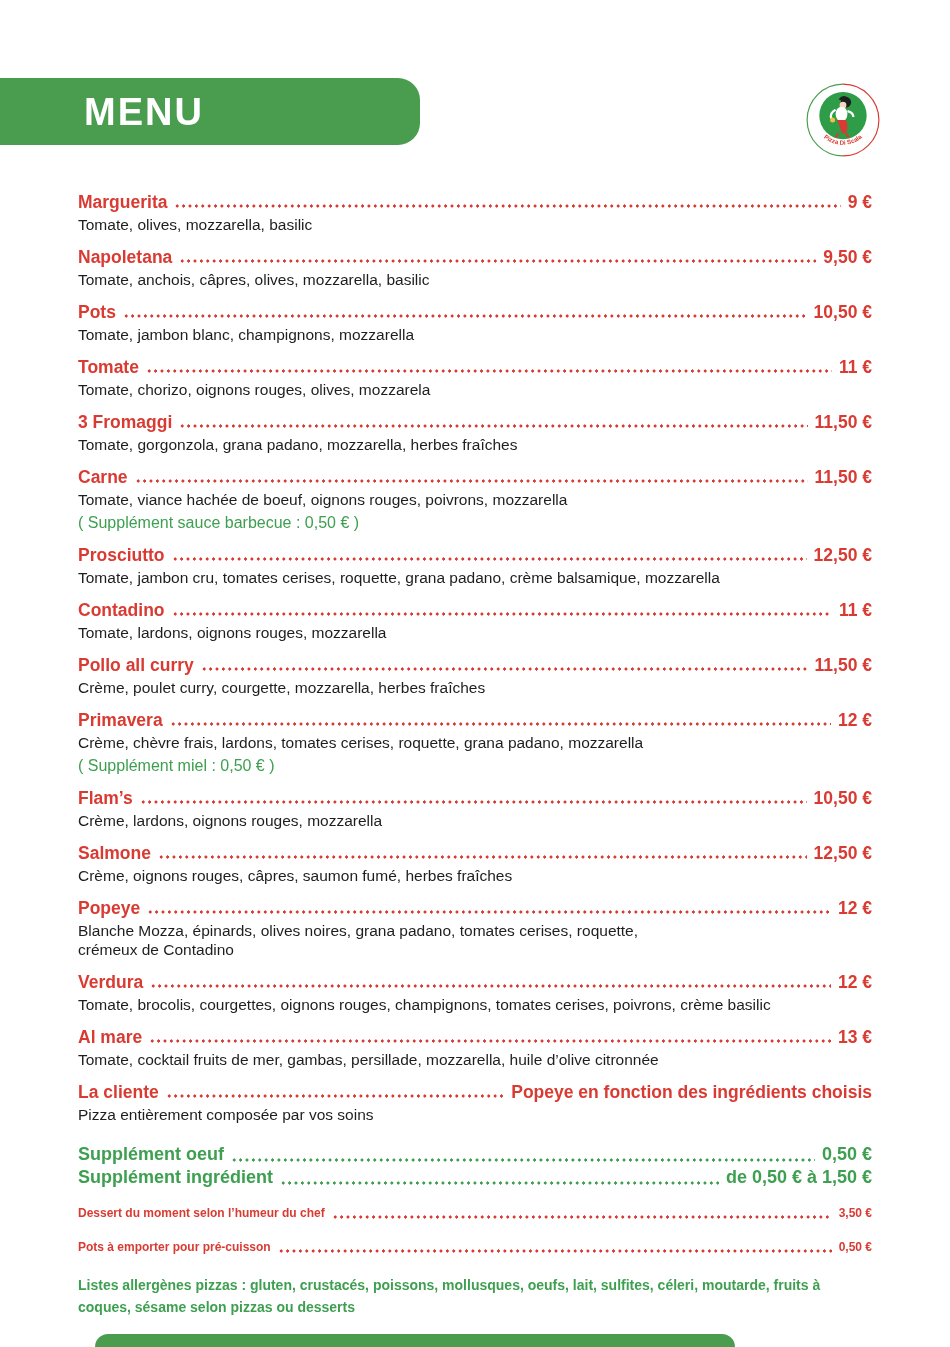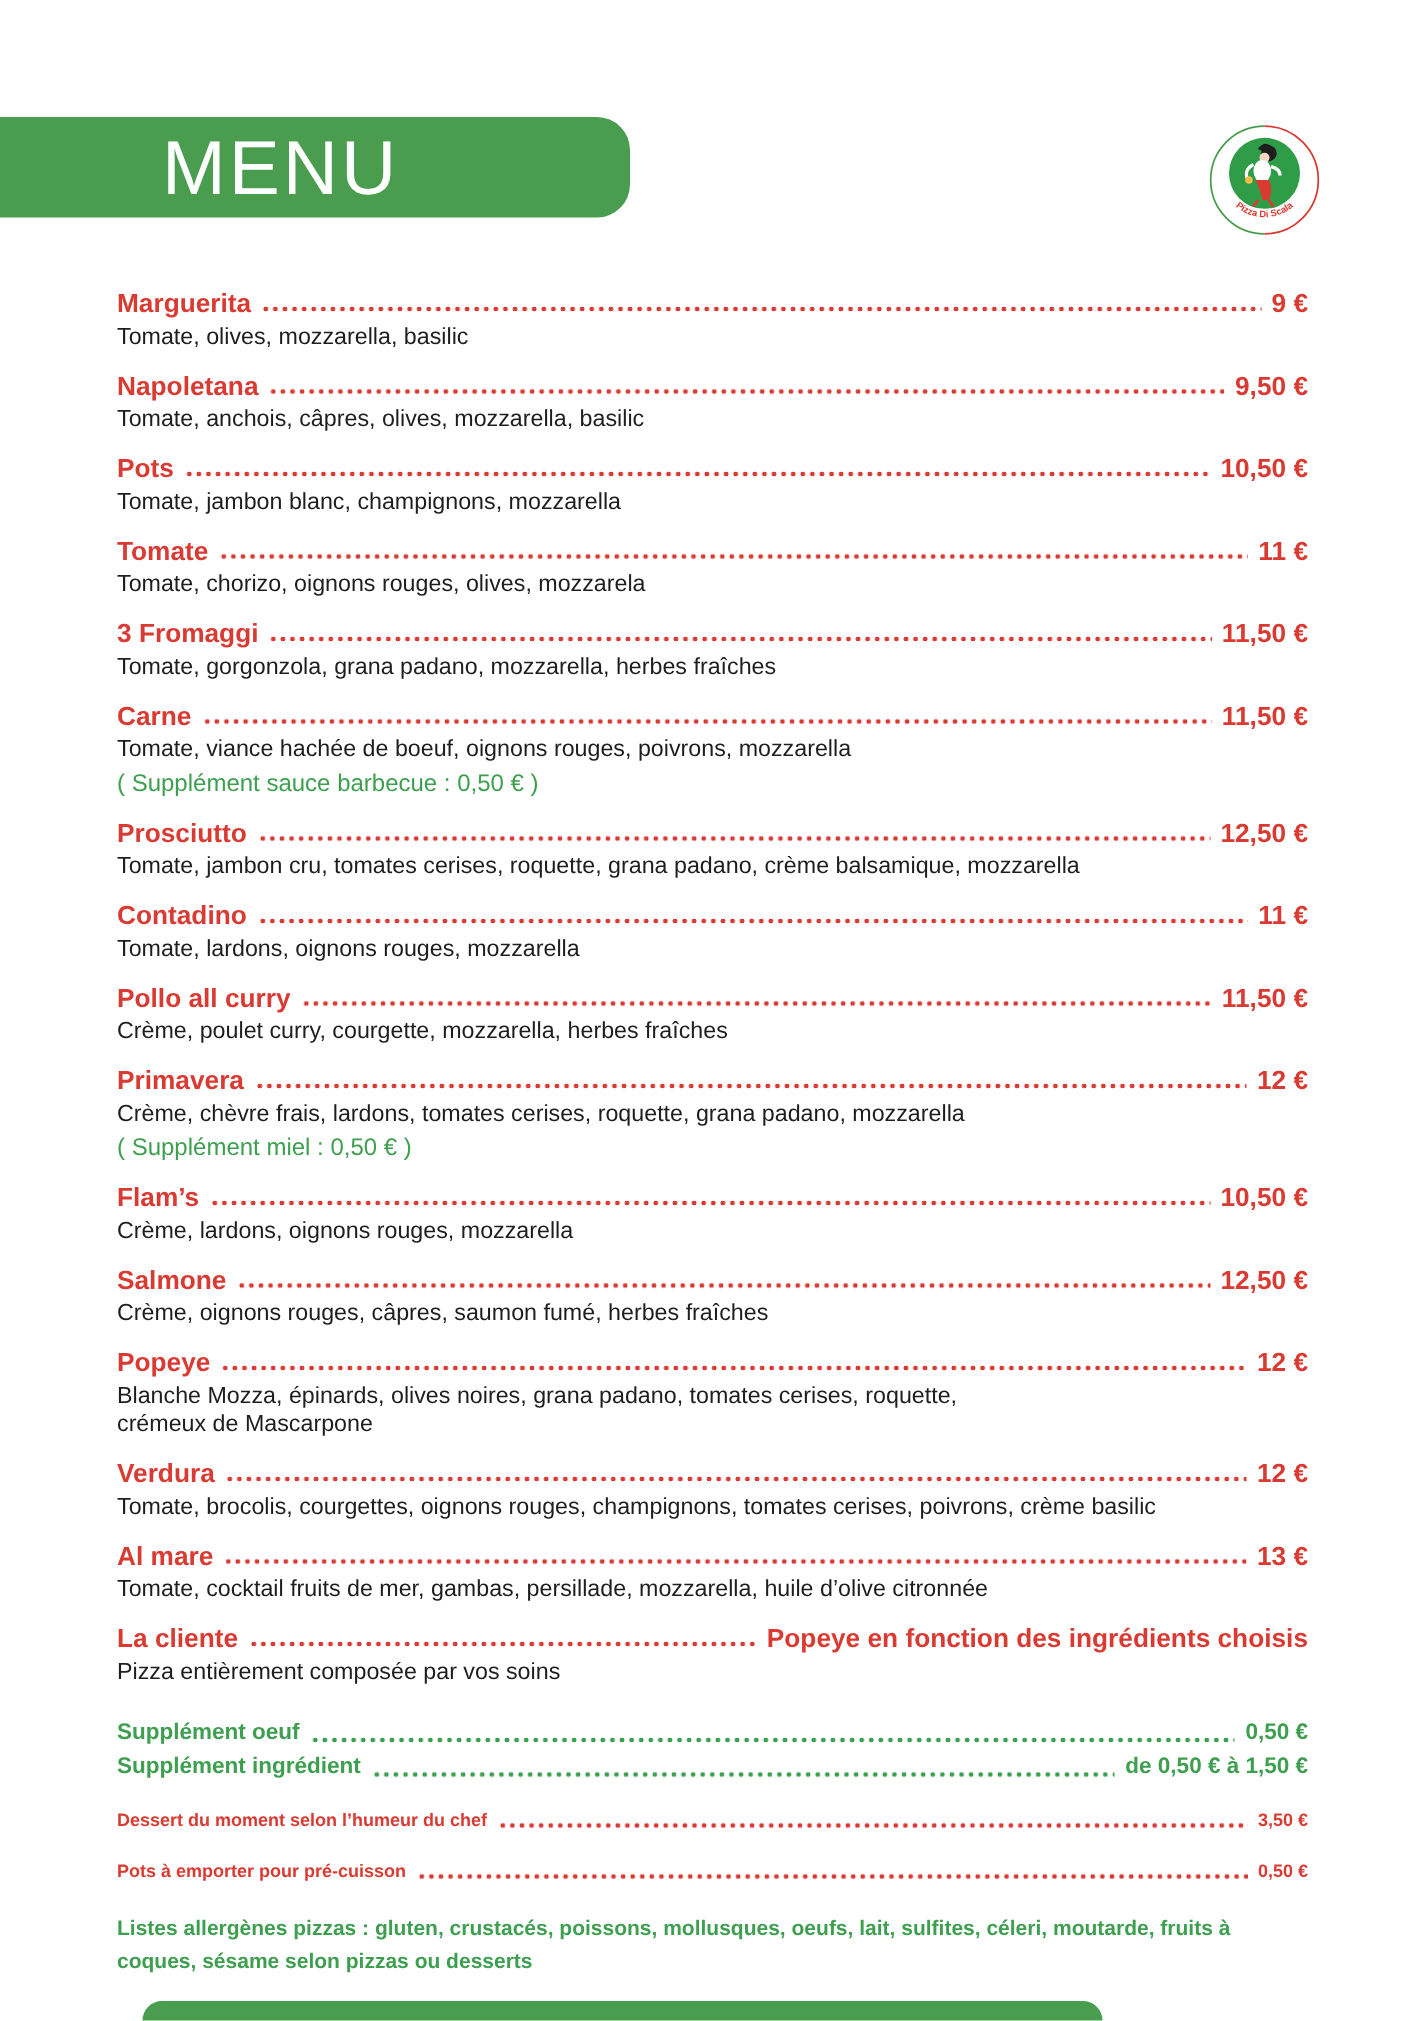--- a/index.html
+++ b/index.html
@@ -20,24 +20,24 @@
   .header-bar{
     position:absolute;
     left:0; top:78px;
     width:420px; height:67px;
     background:var(--green);
     border-radius:0 22px 22px 0;
     display:flex; align-items:center;
   }
   .header-title{
     color:#ffffff;
-    font-weight:normal;
-    font-size:51px;
+    font-weight:bold;
+    font-size:38px;
     letter-spacing:2px;
-    padding-left:108px;
+    padding-left:84px;
     line-height:1;
   }
   .logo{
     position:absolute;
     left:806px; top:83px;
     width:74px; height:74px;
   }
   
   .menu{
     position:absolute;
@@ -74,21 +74,21 @@
   .suppl{
     color:var(--green-text);
     font-weight:normal;
     font-size:16px;
     line-height:19px;
     margin-top:4px;
   }
   .extras{ margin-top:19px; }
   .extras .row{
     color:var(--green-text);
-    font-size:15px;
+    font-size:18px;
     line-height:23px;
   }
   .other{ margin-top:14px; }
   .other .row{ font-size:12px; }
   .allergens{
     margin-top:17px;
     color:var(--green-text);
     font-weight:bold;
     font-size:14px;
     line-height:22px;
@@ -247,21 +247,21 @@
     <div class="desc">Crème, oignons rouges, câpres, saumon fumé, herbes fraîches</div>
   </div>
 
   <div class="item">
     <div class="row">
       <span class="nm">Popeye</span>
       <span class="leader"></span>
       <span class="pr">12 €</span>
     </div>
     <div class="desc">Blanche Mozza, épinards, olives noires, grana padano, tomates cerises, roquette,</div>
-    <div class="desc" style="margin-top:0;">crémeux de Mascarpone</div>
+    <div class="desc" style="margin-top:0;">crémeux de Contadino</div>
   </div>
 
   <div class="item">
     <div class="row">
       <span class="nm">Verdura</span>
       <span class="leader"></span>
       <span class="pr">12 €</span>
     </div>
     <div class="desc">Tomate, brocolis, courgettes, oignons rouges, champignons, tomates cerises, poivrons, crème basilic</div>
   </div>

